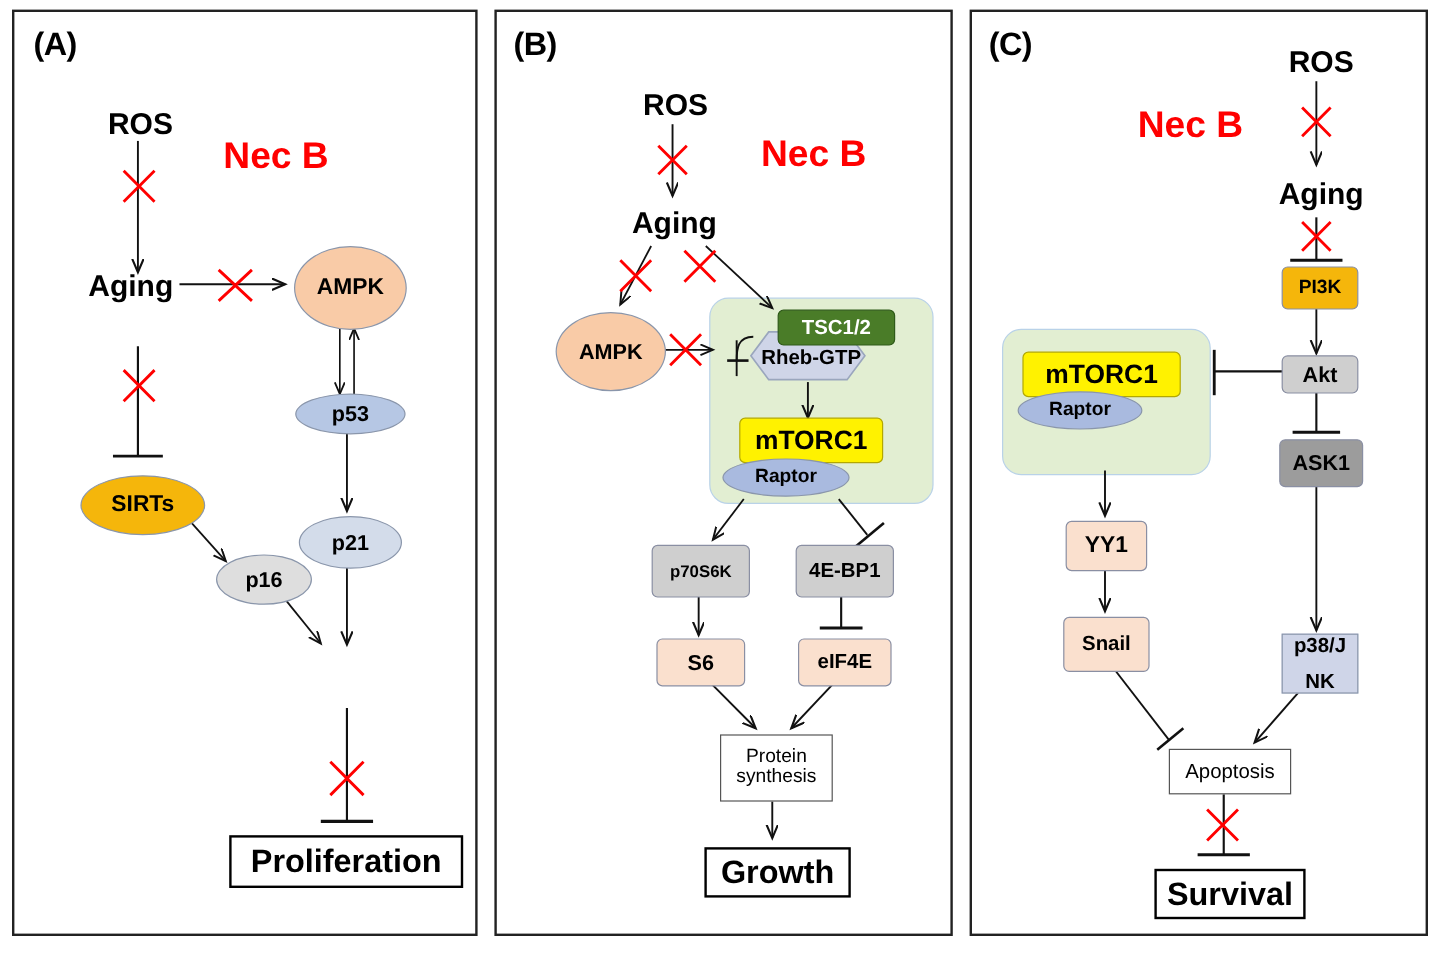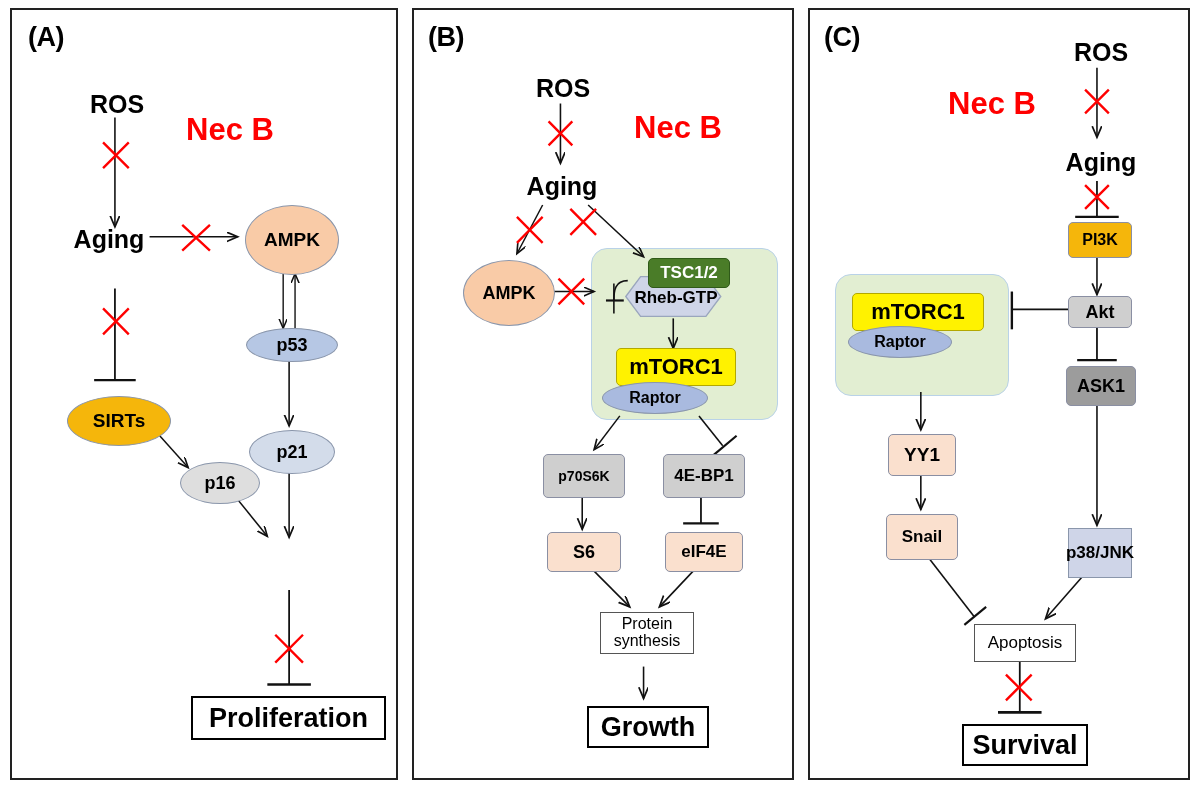--- a/index.html
+++ b/index.html
@@ -123,31 +123,31 @@
         <path d="M146,270 L172,296 M172,270 L146,296"></path>
       </g>
     </svg>
 
     <div class="plabel" style="left:14px;top:12px;">(B)</div>
     <div class="node plain" style="left:104px;top:62px;width:90px;height:32px;font-size:25px;">ROS</div>
     <div class="node necb" style="left:194px;top:98px;width:140px;height:40px;font-size:31px;">Nec B</div>
     <div class="node plain" style="left:99px;top:158px;width:98px;height:36px;font-size:25px;">Aging</div>
     <div class="node ell" style="left:49px;top:250px;width:92px;height:66px;background:#F9CBA7;font-size:18px;">AMPK</div>
 
-    <div class="node rrect" style="left:234px;top:248px;width:82px;height:30px;background:#4A7C28;color:#fff;font-size:17px;border-color:#2f5a19;">TSC1/2</div>
+    <div class="node rrect" style="left:234px;top:248px;width:98px;height:30px;background:#4A7C28;color:#fff;font-size:17px;border-color:#2f5a19;">TSC1/2</div>
     <div class="node" style="left:214px;top:274px;width:96px;height:28px;font-size:17px;background:none;border:none;">Rheb-GTP</div>
     <div class="node rrect" style="left:202px;top:338px;width:120px;height:38px;background:#FFF200;font-size:22px;border-color:#b3a800;">mTORC1</div>
     <div class="node ell" style="left:188px;top:372px;width:106px;height:32px;background:#A9BADF;font-size:16px;">Raptor</div>
 
     <div class="node rrect" style="left:129px;top:444px;width:82px;height:44px;background:#CFCFCF;font-size:14px;">p70S6K</div>
     <div class="node rrect" style="left:133px;top:522px;width:74px;height:40px;background:#FAE0CE;font-size:18px;">S6</div>
     <div class="node rrect" style="left:249px;top:444px;width:82px;height:44px;background:#CFCFCF;font-size:17px;">4E-BP1</div>
     <div class="node rrect" style="left:251px;top:522px;width:78px;height:40px;background:#FAE0CE;font-size:17px;">eIF4E</div>
 
-    <div class="node boxwhite" style="left:186px;top:602px;width:94px;height:42px;font-size:16px;flex-direction:column;">
+    <div class="node boxwhite" style="left:186px;top:602px;width:94px;height:56px;font-size:16px;flex-direction:column;">
       <span>Protein</span>
       <span>synthesis</span>
     </div>
     <div class="node boxwhite-b" style="left:173px;top:696px;width:122px;height:42px;font-size:27px;">Growth</div>
   </div>
 
   <div class="panel" id="panelC">
     <div class="greenbg" style="position:absolute;left:25px;top:264px;width:172px;height:120px;"></div>
 
     <svg class="wires" viewBox="0 0 382 772" preserveAspectRatio="none">
@@ -192,21 +192,21 @@
     </svg>
 
     <div class="plabel" style="left:14px;top:12px;">(C)</div>
     <div class="node plain" style="left:246px;top:26px;width:90px;height:32px;font-size:25px;">ROS</div>
     <div class="node necb" style="left:112px;top:74px;width:140px;height:40px;font-size:31px;">Nec B</div>
     <div class="node plain" style="left:242px;top:134px;width:98px;height:36px;font-size:25px;">Aging</div>
 
     <div class="node rrect" style="left:258px;top:212px;width:64px;height:36px;background:#F5B60B;font-size:16px;">PI3K</div>
     <div class="node rrect" style="left:258px;top:286px;width:64px;height:32px;background:#CFCFCF;font-size:18px;">Akt</div>
     <div class="node rrect" style="left:256px;top:356px;width:70px;height:40px;background:#9C9C9C;font-size:18px;">ASK1</div>
-    <div class="node" style="left:258px;top:518px;width:64px;height:50px;background:#CFD5E8;border:1.5px solid #8a96ab;font-size:17px;flex-direction:row;">
+    <div class="node" style="left:258px;top:518px;width:64px;height:50px;background:#CFD5E8;border:1.5px solid #8a96ab;font-size:17px;flex-direction:column;justify-content:space-between;">
       <span>p38/J</span>
       <span>NK</span>
     </div>
 
     <div class="node rrect" style="left:42px;top:283px;width:132px;height:38px;background:#FFF200;font-size:22px;border-color:#b3a800;">mTORC1</div>
     <div class="node ell" style="left:38px;top:316px;width:104px;height:32px;background:#A9BADF;font-size:16px;">Raptor</div>
 
     <div class="node rrect" style="left:78px;top:424px;width:68px;height:42px;background:#FAE0CE;font-size:19px;">YY1</div>
     <div class="node rrect" style="left:76px;top:504px;width:72px;height:46px;background:#FAE0CE;font-size:17px;">Snail</div>
 

